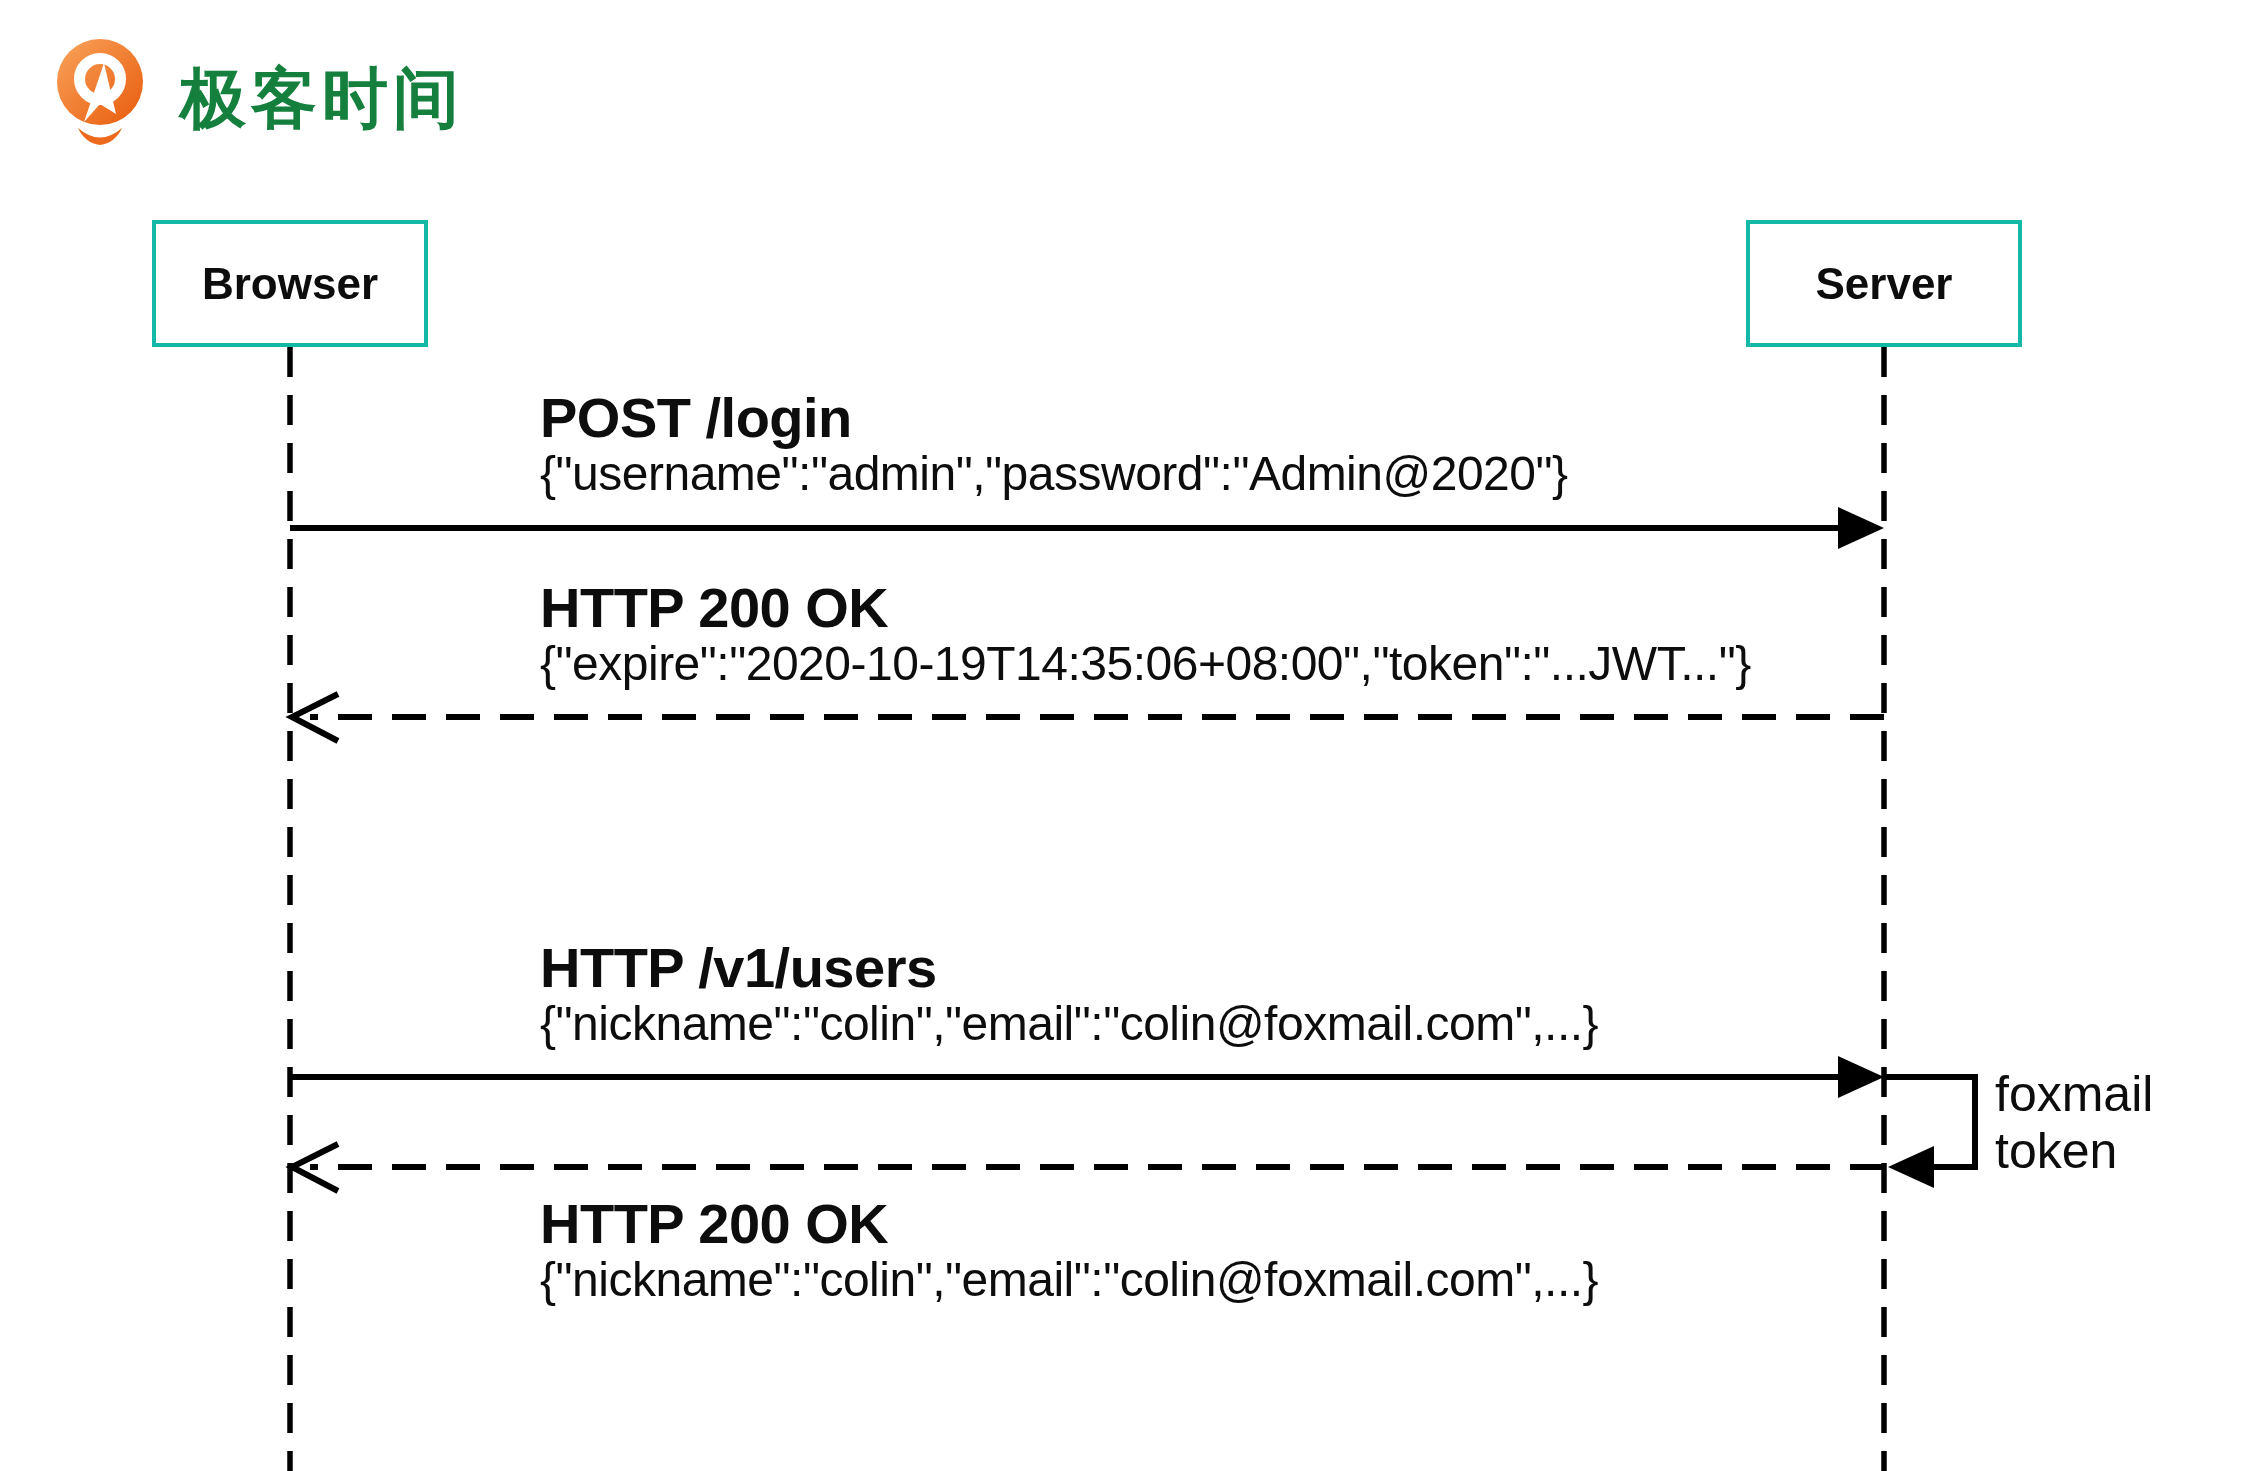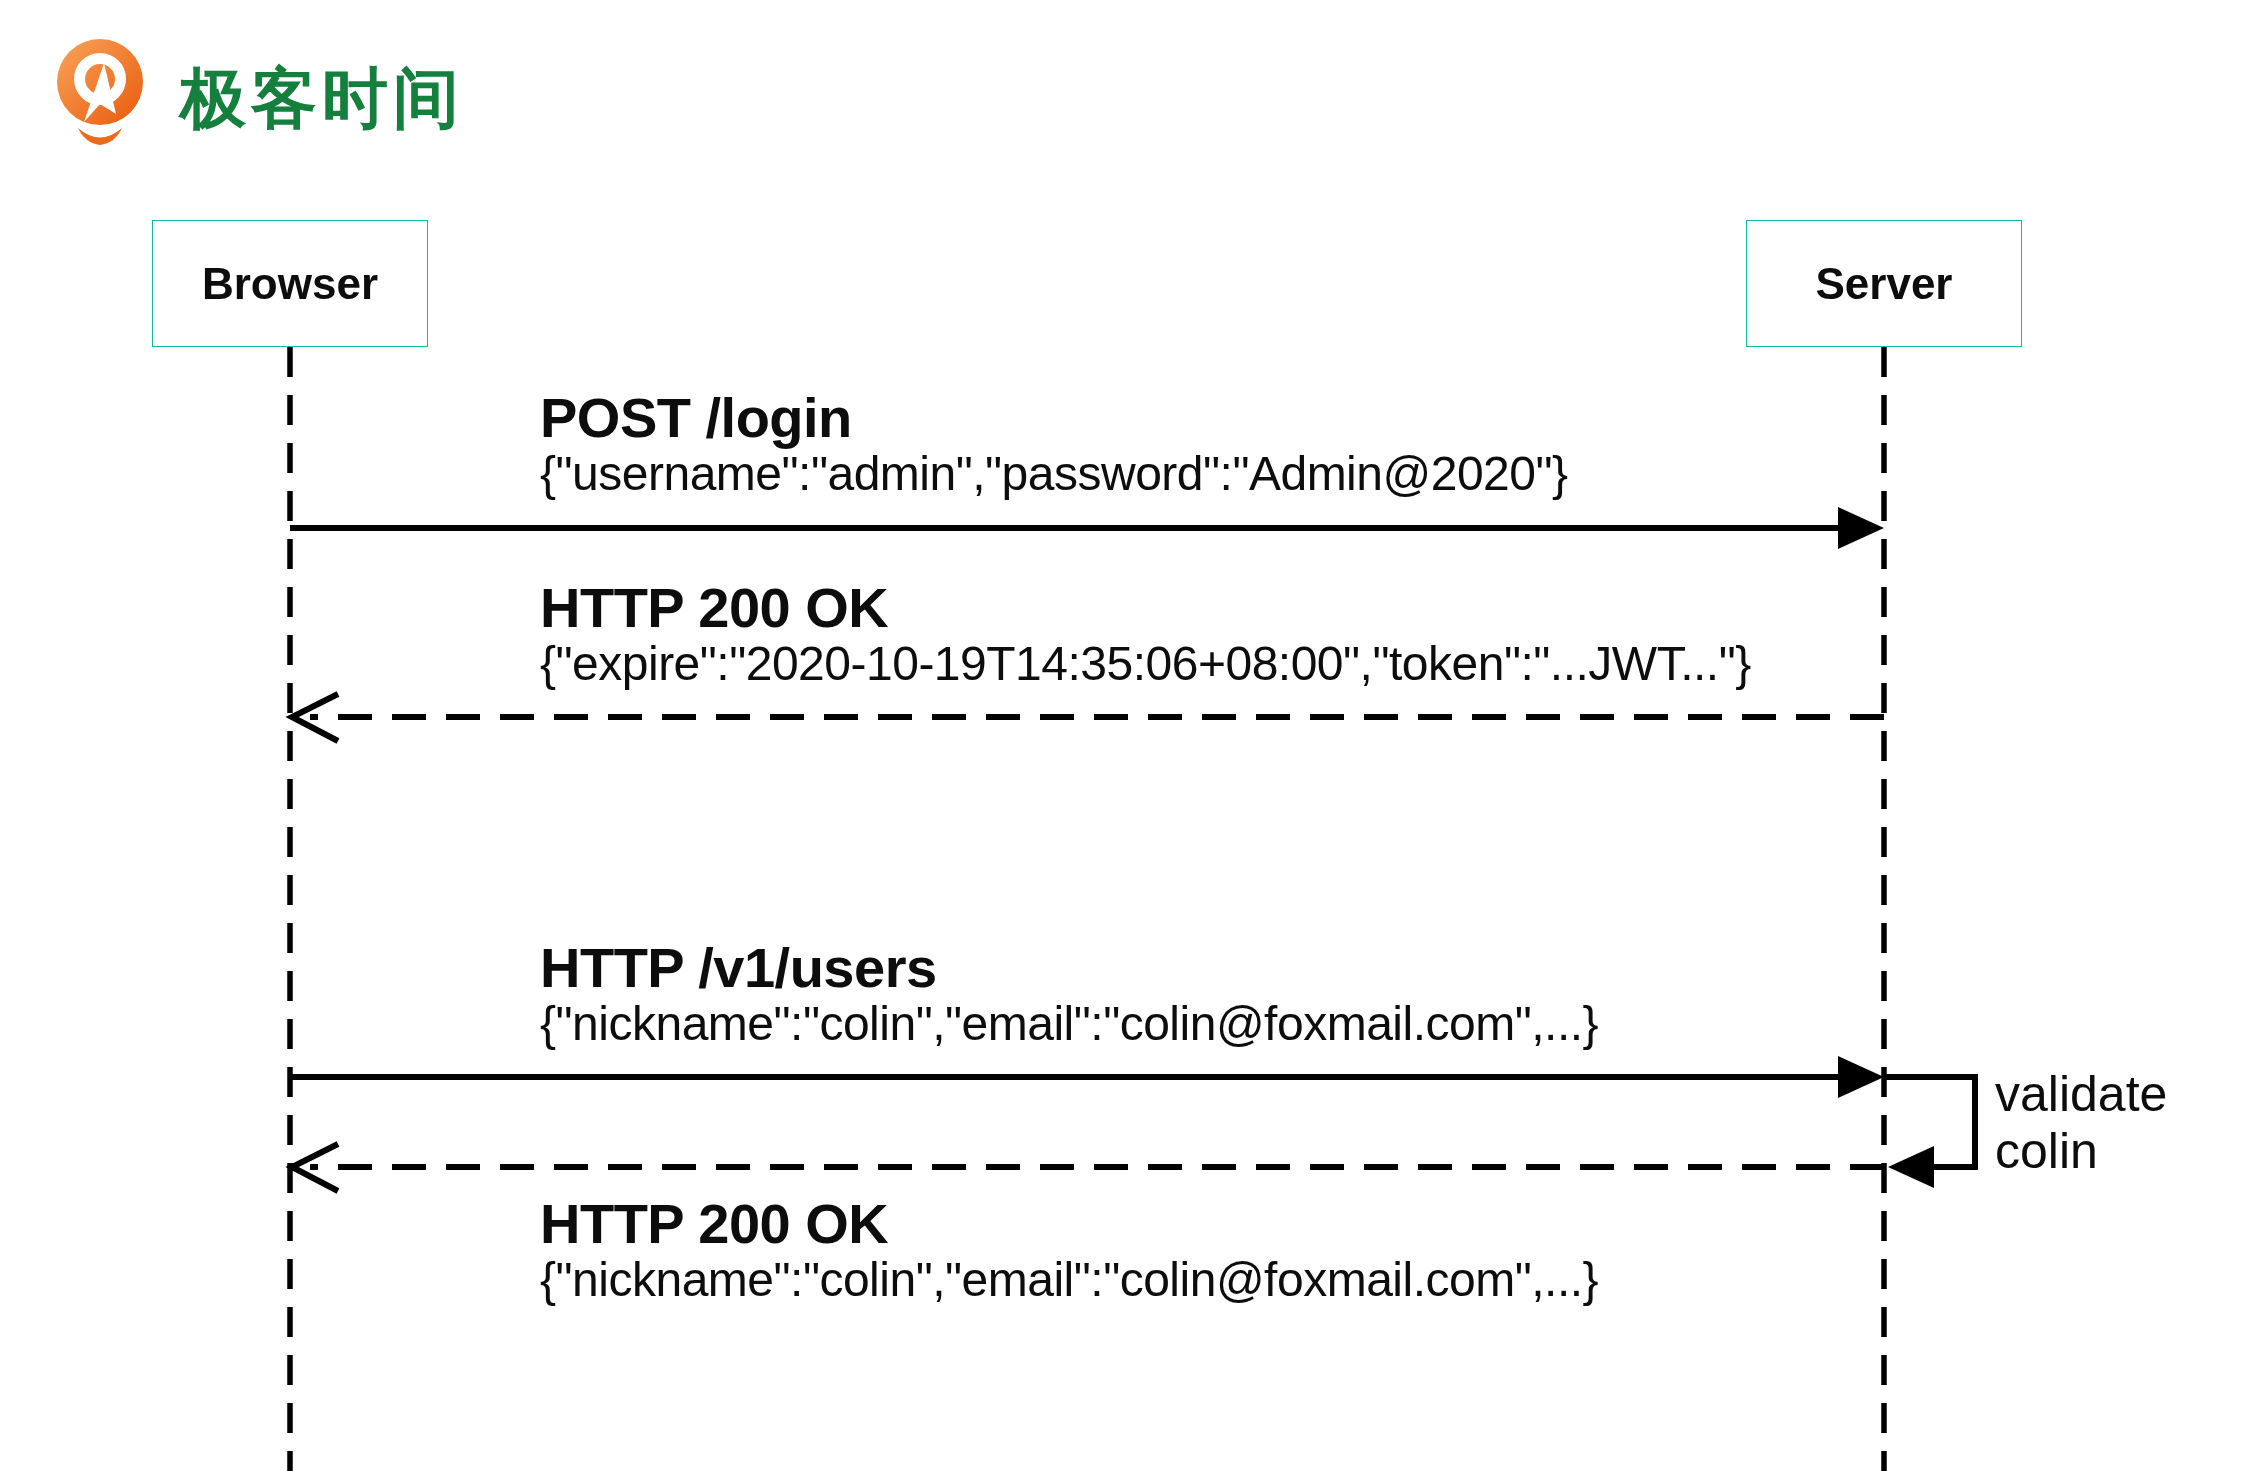--- a/index.html
+++ b/index.html
@@ -34,21 +34,21 @@
     letter-spacing: 5px;
     white-space: nowrap;
   }
 
   
   .actor-box {
     position: absolute;
     top: 220px;
     width: 276px;
     height: 127px;
-    border: 1px solid #14b8a6;
+    border: 4px solid #14b8a6;
     box-sizing: border-box;
     display: flex;
     align-items: center;
     justify-content: center;
     font-size: 44px;
     font-weight: 700;
     background: #fff;
   }
   #browser-box { left: 152px; }
   #server-box  { left: 1746px; align-items: center; }
@@ -152,13 +152,13 @@
 <div class="msg" id="msg3">
   <div class="msg-title">HTTP /v1/users</div>
   <div class="msg-body">{"nickname":"colin","email":"colin@foxmail.com",...}</div>
 </div>
 
 <div class="msg" id="msg4">
   <div class="msg-title">HTTP 200 OK</div>
   <div class="msg-body">{"nickname":"colin","email":"colin@foxmail.com",...}</div>
 </div>
 
-<div class="loop-label">validate colin</div>
+<div class="loop-label">foxmail token</div>
 
 </body></html>

